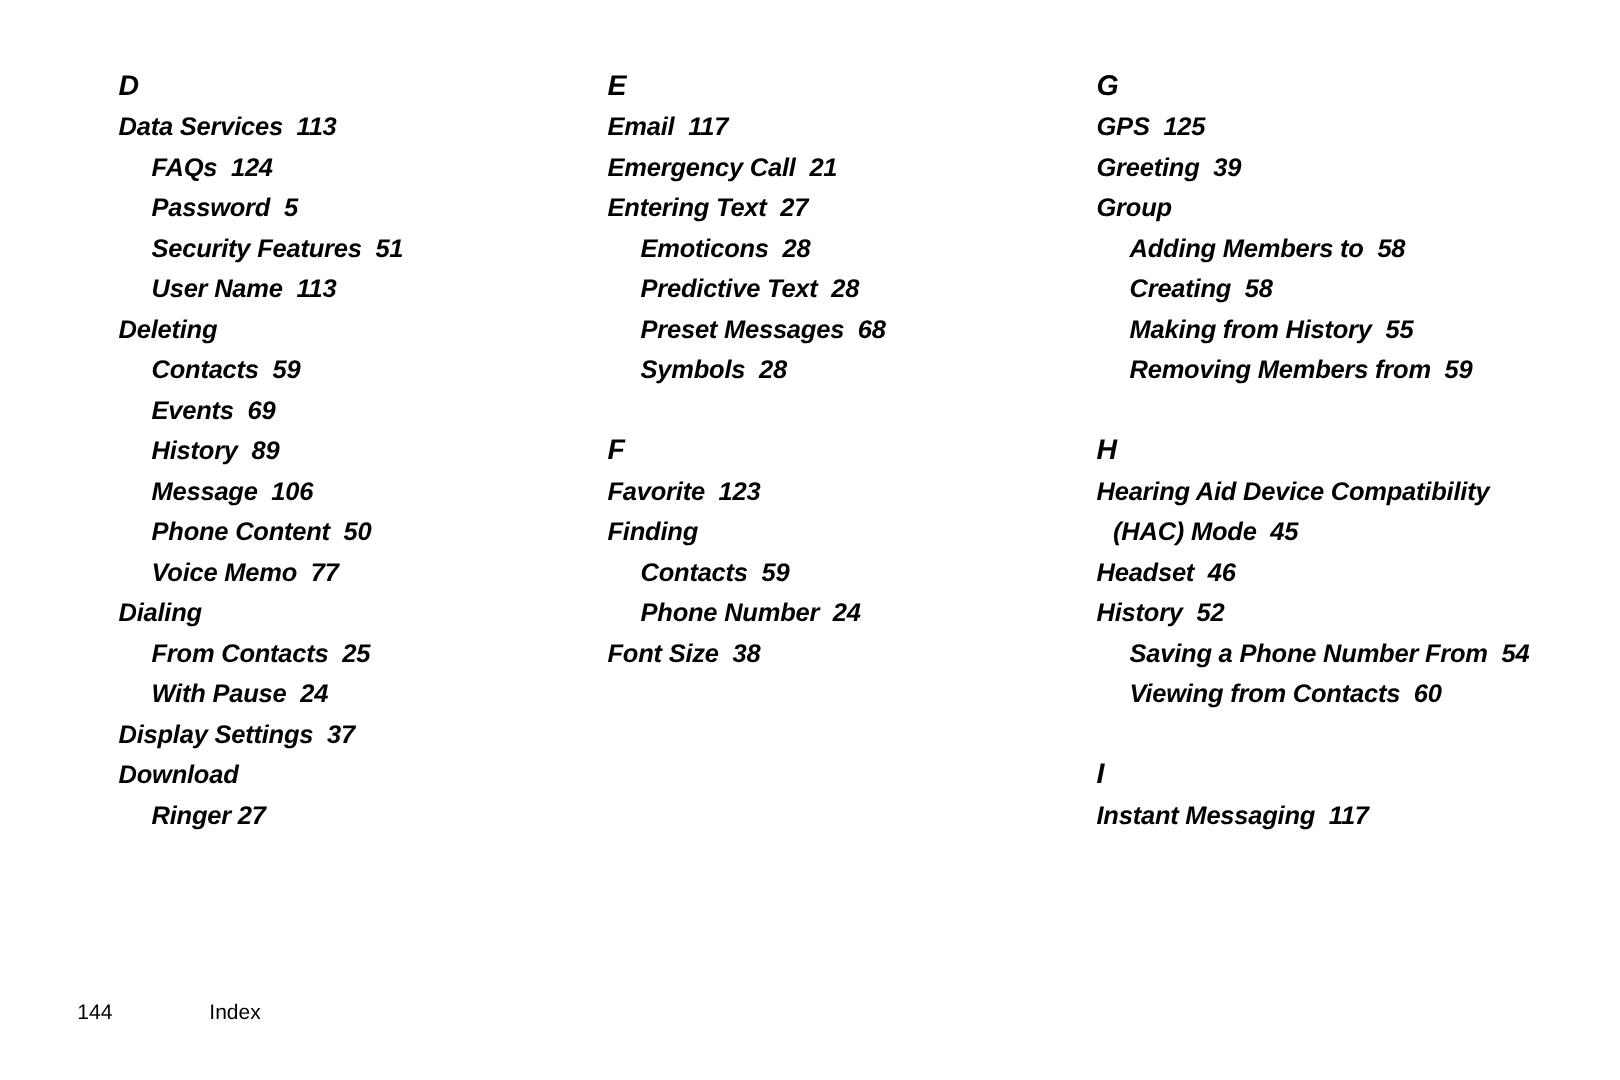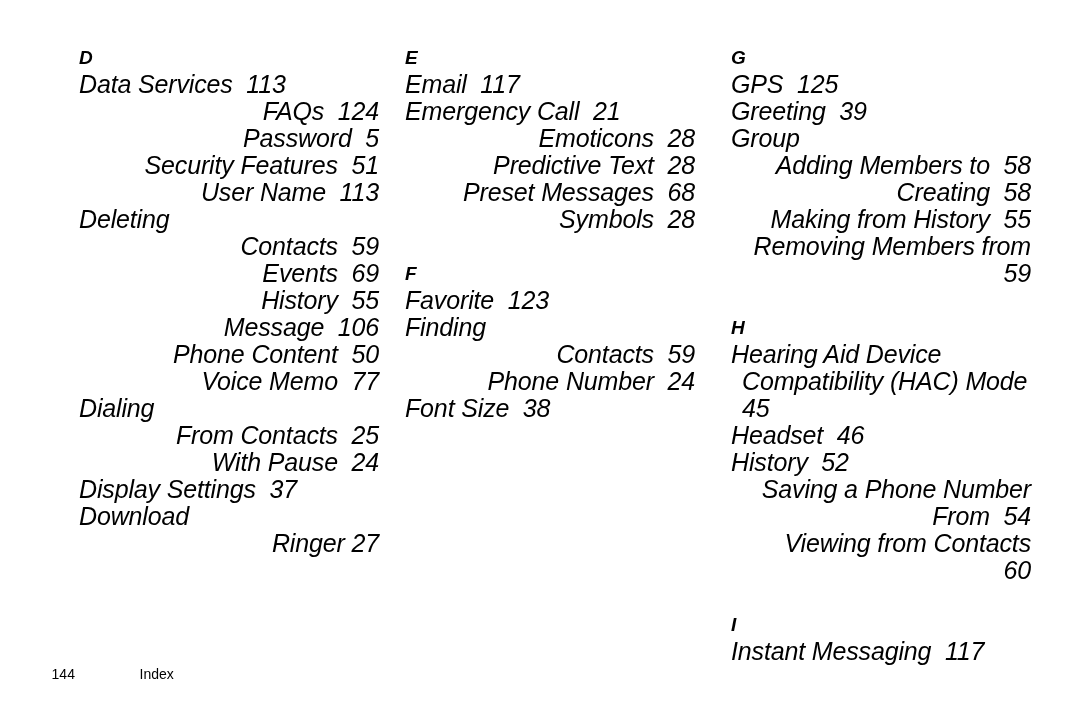--- a/index.html
+++ b/index.html
@@ -51,40 +51,39 @@
     padding: 0;
     height: 27px;
   }
 
   .section + .section {
     margin-top: 27px;
   }
 
   .entry {
     font-style: italic;
-    font-weight: normal;
-    font-size: 25px;
+    font-weight: bold;
+    font-size: 17px;
     line-height: 27px;
     margin: 0;
     padding: 0;
     white-space: pre-wrap;
     letter-spacing: -0.15px;
   }
 
   
   .entry.level-0 {
     padding-left: 11px;
     text-indent: -11px;
   }
 
   
   .entry.level-1 {
     padding-left: 34px;
     text-indent: -12px;
-    text-align: right;
   }
 
   .footer {
     position: absolute;
     left: 36px;
     top: 632px;
     width: 400px;
     height: 28px;
     font-size: 14px;
     line-height: 28px;
@@ -108,37 +107,38 @@
         <div class="section">
           <div class="letter-heading">D</div>
           <div class="entry level-0">Data Services  113</div>
           <div class="entry level-1">FAQs  124</div>
           <div class="entry level-1">Password  5</div>
           <div class="entry level-1">Security Features  51</div>
           <div class="entry level-1">User Name  113</div>
           <div class="entry level-0">Deleting</div>
           <div class="entry level-1">Contacts  59</div>
           <div class="entry level-1">Events  69</div>
-          <div class="entry level-1">History  55</div>
+          <div class="entry level-1">History  89</div>
           <div class="entry level-1">Message  106</div>
           <div class="entry level-1">Phone Content  50</div>
           <div class="entry level-1">Voice Memo  77</div>
           <div class="entry level-0">Dialing</div>
           <div class="entry level-1">From Contacts  25</div>
           <div class="entry level-1">With Pause  24</div>
           <div class="entry level-0">Display Settings  37</div>
           <div class="entry level-0">Download</div>
           <div class="entry level-1">Ringer 27</div>
         </div>
       </div>
     <div class="column column-1">
         <div class="section">
           <div class="letter-heading">E</div>
           <div class="entry level-0">Email  117</div>
           <div class="entry level-0">Emergency Call  21</div>
+          <div class="entry level-0">Entering Text  27</div>
           <div class="entry level-1">Emoticons  28</div>
           <div class="entry level-1">Predictive Text  28</div>
           <div class="entry level-1">Preset Messages  68</div>
           <div class="entry level-1">Symbols  28</div>
         </div>
         <div class="section">
           <div class="letter-heading">F</div>
           <div class="entry level-0">Favorite  123</div>
           <div class="entry level-0">Finding</div>
           <div class="entry level-1">Contacts  59</div>

